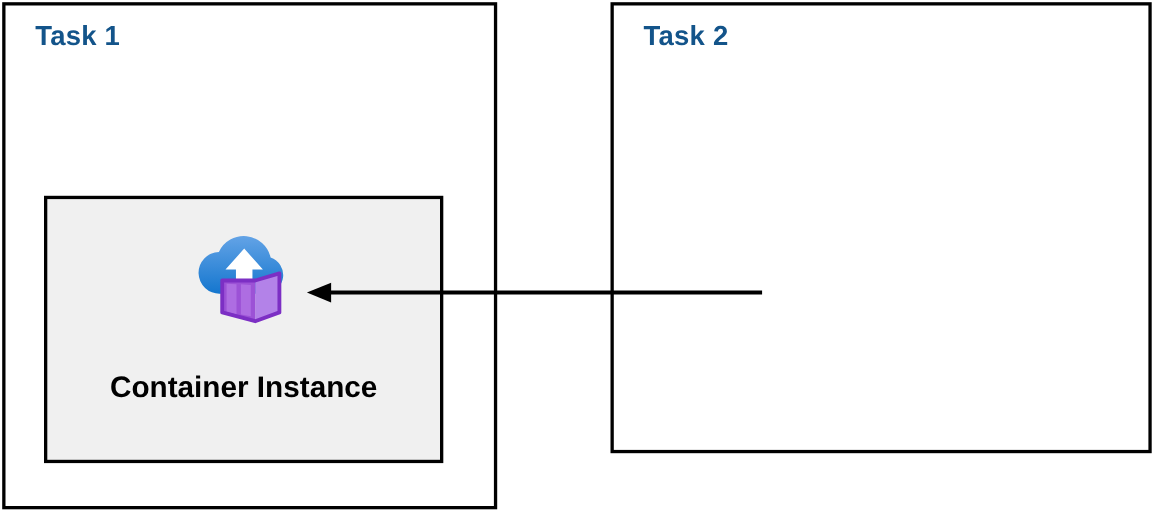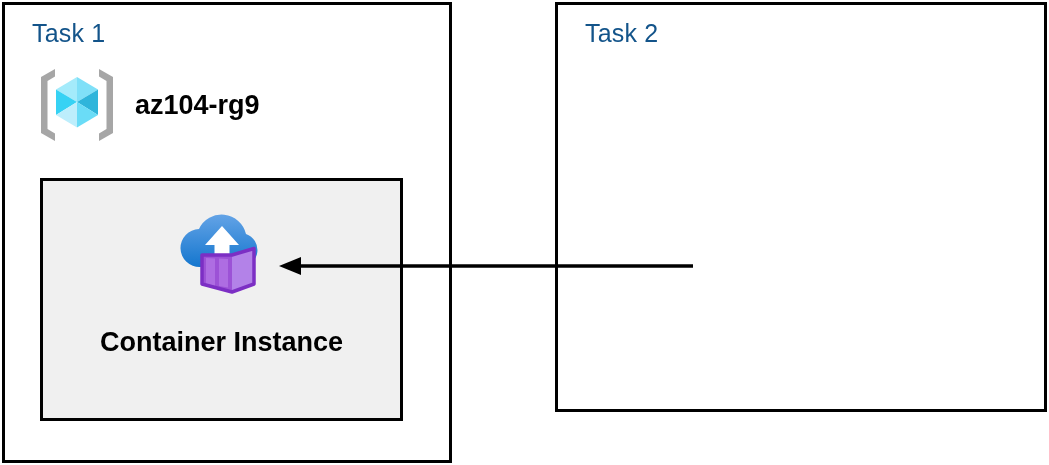--- a/index.html
+++ b/index.html
@@ -33,21 +33,21 @@
     top: 2px;
     width: 492px;
     height: 410px;
   }
 
   .panel-title {
     position: absolute;
     left: 27px;
     top: 14px;
     font-size: 25px;
-    font-weight: normal;
+    font-weight: bold;
     color: #13548A;
     letter-spacing: 0.2px;
     white-space: nowrap;
   }
 
   
   #resource-group-row {
     position: absolute;
     left: 30px;
     top: 60px;
@@ -73,20 +73,21 @@
     left: 35px;
     top: 173px;
     width: 363px;
     height: 243px;
     box-sizing: border-box;
     border: 3px solid #000000;
     background: #F0F0F0;
     display: flex;
     flex-direction: column;
     align-items: center;
+    gap: 10px;
   }
   #container-instance-icon {
     width: 104px;
     height: 94px;
     margin-top: 24px;
     display: block;
   }
   #container-instance-label {
     margin-top: 28px;
     font-size: 27px;
@@ -105,42 +106,20 @@
     pointer-events: none;
   }
 </style>
 </head>
 <body>
 
 <div class="panel" id="panel-task1">
 
   <div class="panel-title">Task 1</div>
 
-  <div id="resource-group-row">
-    <svg id="resource-group-icon" viewBox="0 0 84 80">
-
-      <path d="M20 4 L6 12 L6 68 L20 76 L20 68.5 L12.5 64 L12.5 16 L20 11.5 Z" fill="#A6A6A6"></path>
-
-      <path d="M64 4 L78 12 L78 68 L64 76 L64 68.5 L71.5 64 L71.5 16 L64 11.5 Z" fill="#A6A6A6"></path>
-
-      <path d="M42 12 L21 24.5 L42 37 Z" fill="#A4EBFB"></path>
-
-      <path d="M42 12 L63 24.5 L42 37 Z" fill="#7FE0F8"></path>
-
-      <path d="M21 24.5 L21 50 L42 37 Z" fill="#36D2F4"></path>
-
-      <path d="M63 24.5 L63 50 L42 37 Z" fill="#2FB5DB"></path>
-
-      <path d="M21 50 L42 62.5 L42 37 Z" fill="#BDEEFC"></path>
-
-      <path d="M63 50 L42 62.5 L42 37 Z" fill="#6ADCF7"></path>
-    </svg>
-
-    <div id="resource-group-label">az104-rg9</div>
-  </div>
 
   <div id="container-instance-card">
     <svg id="container-instance-icon" viewBox="0 0 104 94">
       <defs>
         <linearGradient id="cloudGrad" x1="0" y1="0" x2="0" y2="1">
           <stop offset="0%" stop-color="#63A3E6"></stop>
           <stop offset="100%" stop-color="#1476CE"></stop>
         </linearGradient>
       </defs>
 

